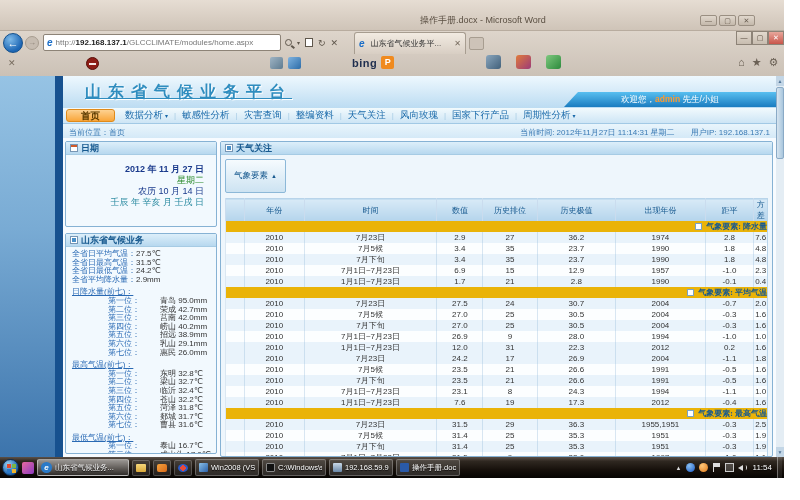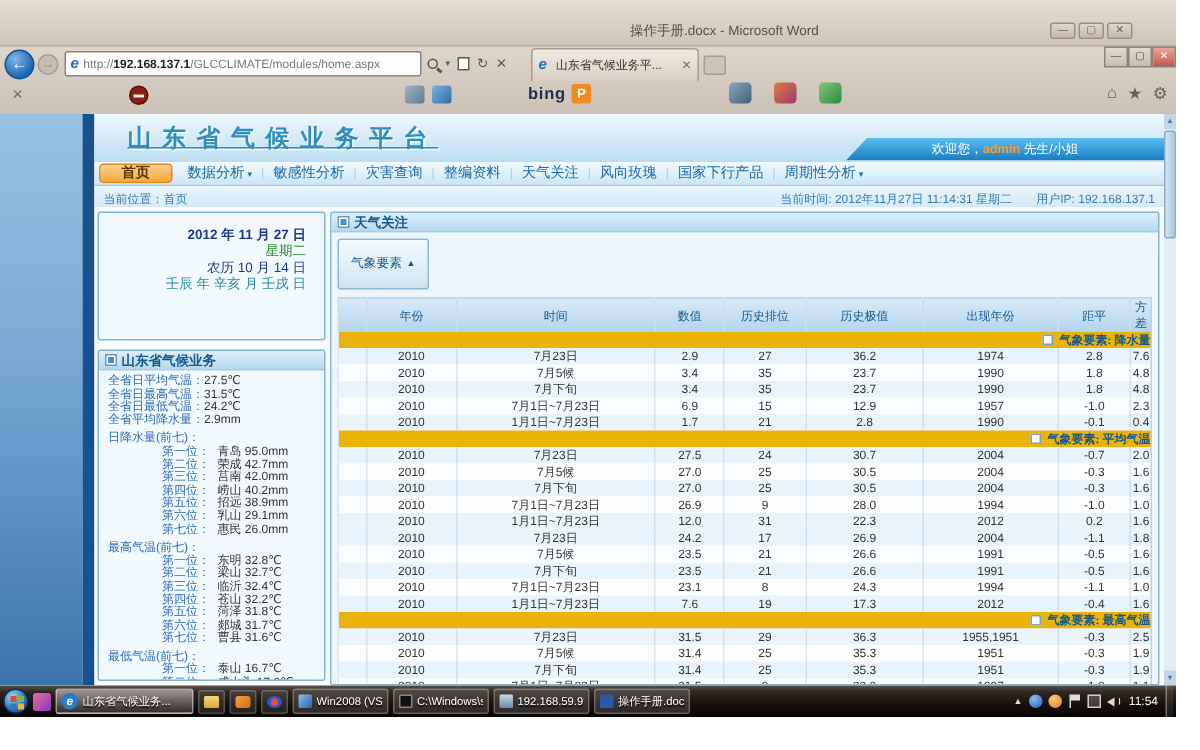--- a/index.html
+++ b/index.html
@@ -114,24 +114,24 @@
   .cal-body { padding:9px 12px 0 0; text-align:right; font-size:9px; line-height:11px; }
   .cal-l1 { color:#1a3a8c; font-weight:bold; }
   .cal-l2 { color:#2a8a2a; }
   .cal-l3 { color:#1a3a8c; }
   .cal-l4 { color:#2a8aa0; }
 
   #wx-panel { left:2px; top:95px; width:152px; height:221px; }
   .wx-body { padding:3px 2px 0 6px; font-size:8px; line-height:8.6px; white-space:nowrap; }
   .stat-line .lbl { color:#2a6ab4; }
   .stat-line .val { color:#333; }
-  .sec-label { color:#2a6ab4; margin-top:4px; }
+  .sec-label { color:#2a6ab4; margin-top:4px;text-decoration:underline; }
   .rank-line { padding-left:36px; }
   .rank-line .pos { color:#2a6ab4; }
-  .rank-line .val { color:#333; margin-left:5px; }
+  .rank-line .val { color:#333; margin-left:20px; }
 
   #main-panel { left:157px; top:3px; width:553px; height:316px; background:#eef6fc; }
   .main-body { padding:4px; }
   .elem-btn { display:inline-flex; align-items:center; gap:3px; padding:10px 8px; font-size:8.5px; color:#17598f;
     background:linear-gradient(180deg,#f6fbfe,#cde3f2); border:1px solid #8cb8d8; border-radius:2px; }
   .elem-btn .arr { font-size:6px; }
   table.wt { width:100%; border-collapse:collapse; margin-top:5px; font-size:8px; text-align:center;
     background:#fff; border:1px solid #b8d4ea; }
   table.wt th { height:13px; font-weight:normal; color:#17598f;
     background:linear-gradient(180deg,#d8eaf7,#b4d4ec); border-left:1px solid #cadcee; }
@@ -289,20 +289,24 @@
         <span class="crumb-left">当前位置：首页</span>
         <span class="crumb-right">
           <span>当前时间: 2012年11月27日 11:14:31 星期二</span>
           <span>用户IP: 192.168.137.1</span>
         </span>
       </div>
 
       <div class="pg-body">
 
         <div class="panel" id="cal-panel">
+          <div class="p-header">
+            <span class="p-ic cal"></span>
+            <span>日期</span>
+          </div>
           <div class="cal-body">
             <div class="cal-l1">2012 年 11 月 27 日</div>
             <div class="cal-l2">星期二</div>
             <div class="cal-l3">农历 10 月 14 日</div>
             <div class="cal-l4">壬辰 年 辛亥 月 壬戌 日</div>
           </div>
         </div>
 
         <div class="panel" id="wx-panel">
           <div class="p-header">

